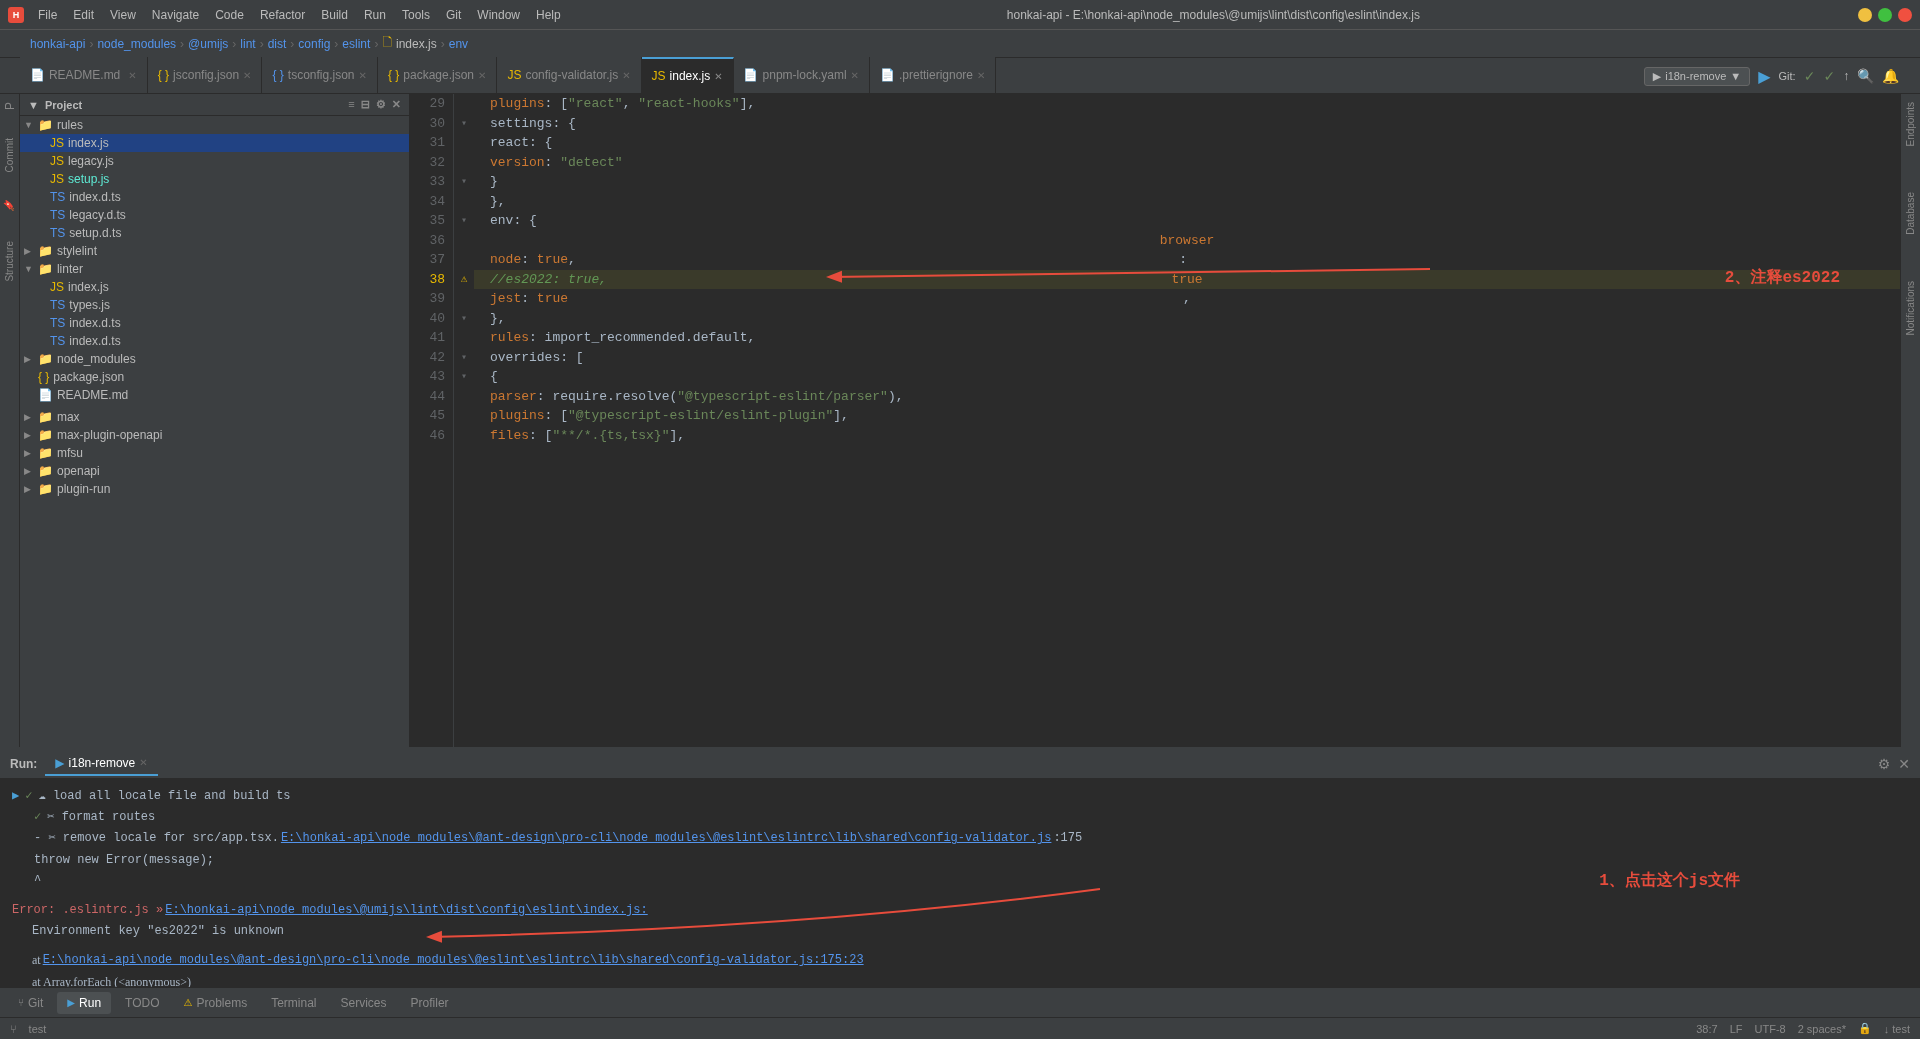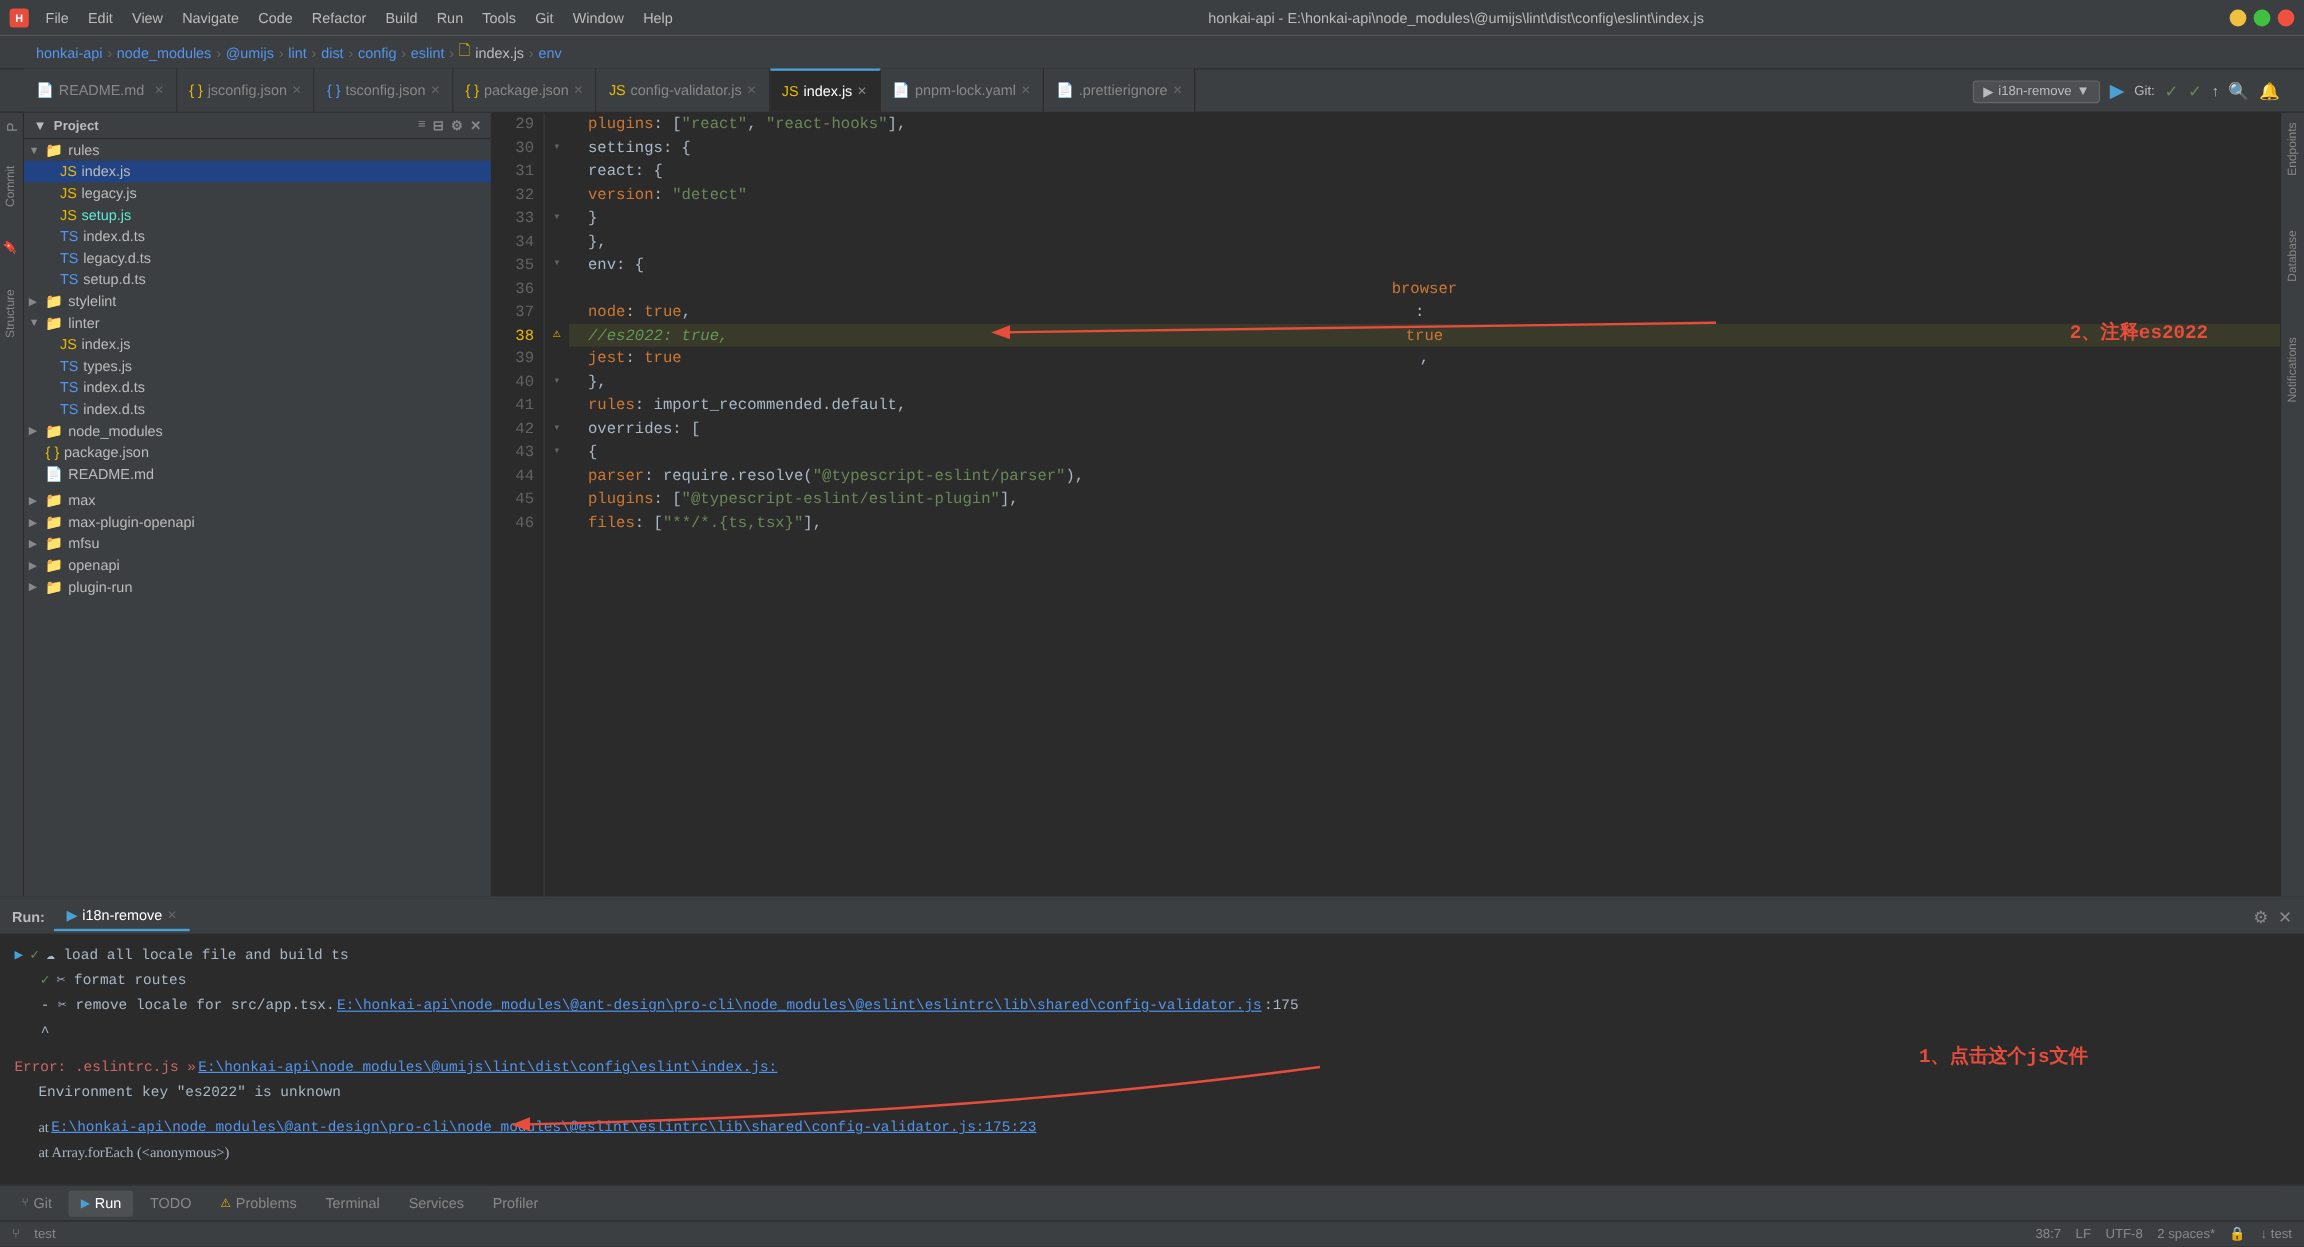--- a/index.html
+++ b/index.html
@@ -352,20 +352,23 @@
       <div style="display:flex;align-items:flex-start;gap:6px;margin-bottom:2px;padding-left:22px;">
         <span style="color:#6a8759;">✓</span>
         <span style="color:#a9b7c6;">✂  format routes</span>
       </div>
       <div style="display:flex;align-items:flex-start;gap:2px;margin-bottom:2px;padding-left:22px;">
         <span style="color:#a9b7c6;">- ✂  remove locale for src/app.tsx.</span>
         <span style="color:#5394ec;text-decoration:underline;cursor:pointer;">E:\honkai-api\node_modules\@ant-design\pro-cli\node_modules\@eslint\eslintrc\lib\shared\config-validator.js</span>
         <span style="color:#a9b7c6;">:175</span>
       </div>
       <div style="padding-left:22px;margin-bottom:2px;">
+        <span style="color:#a9b7c6;">         throw new Error(message);</span>
+      </div>
+      <div style="padding-left:22px;margin-bottom:2px;">
         <span style="color:#a9b7c6;">         ^</span>
       </div>
       <div style="height:8px;"></div>
       <div style="display:flex;align-items:flex-start;gap:2px;margin-bottom:2px;">
         <span style="color:#cc6666;">Error: .eslintrc.js » </span>
         <span style="color:#5394ec;text-decoration:underline;cursor:pointer;">E:\honkai-api\node_modules\@umijs\lint\dist\config\eslint\index.js:</span>
       </div>
       <div style="padding-left:20px;margin-bottom:2px;">
         <span style="color:#a9b7c6;">       Environment key "es2022" is unknown</span>
       </div>

